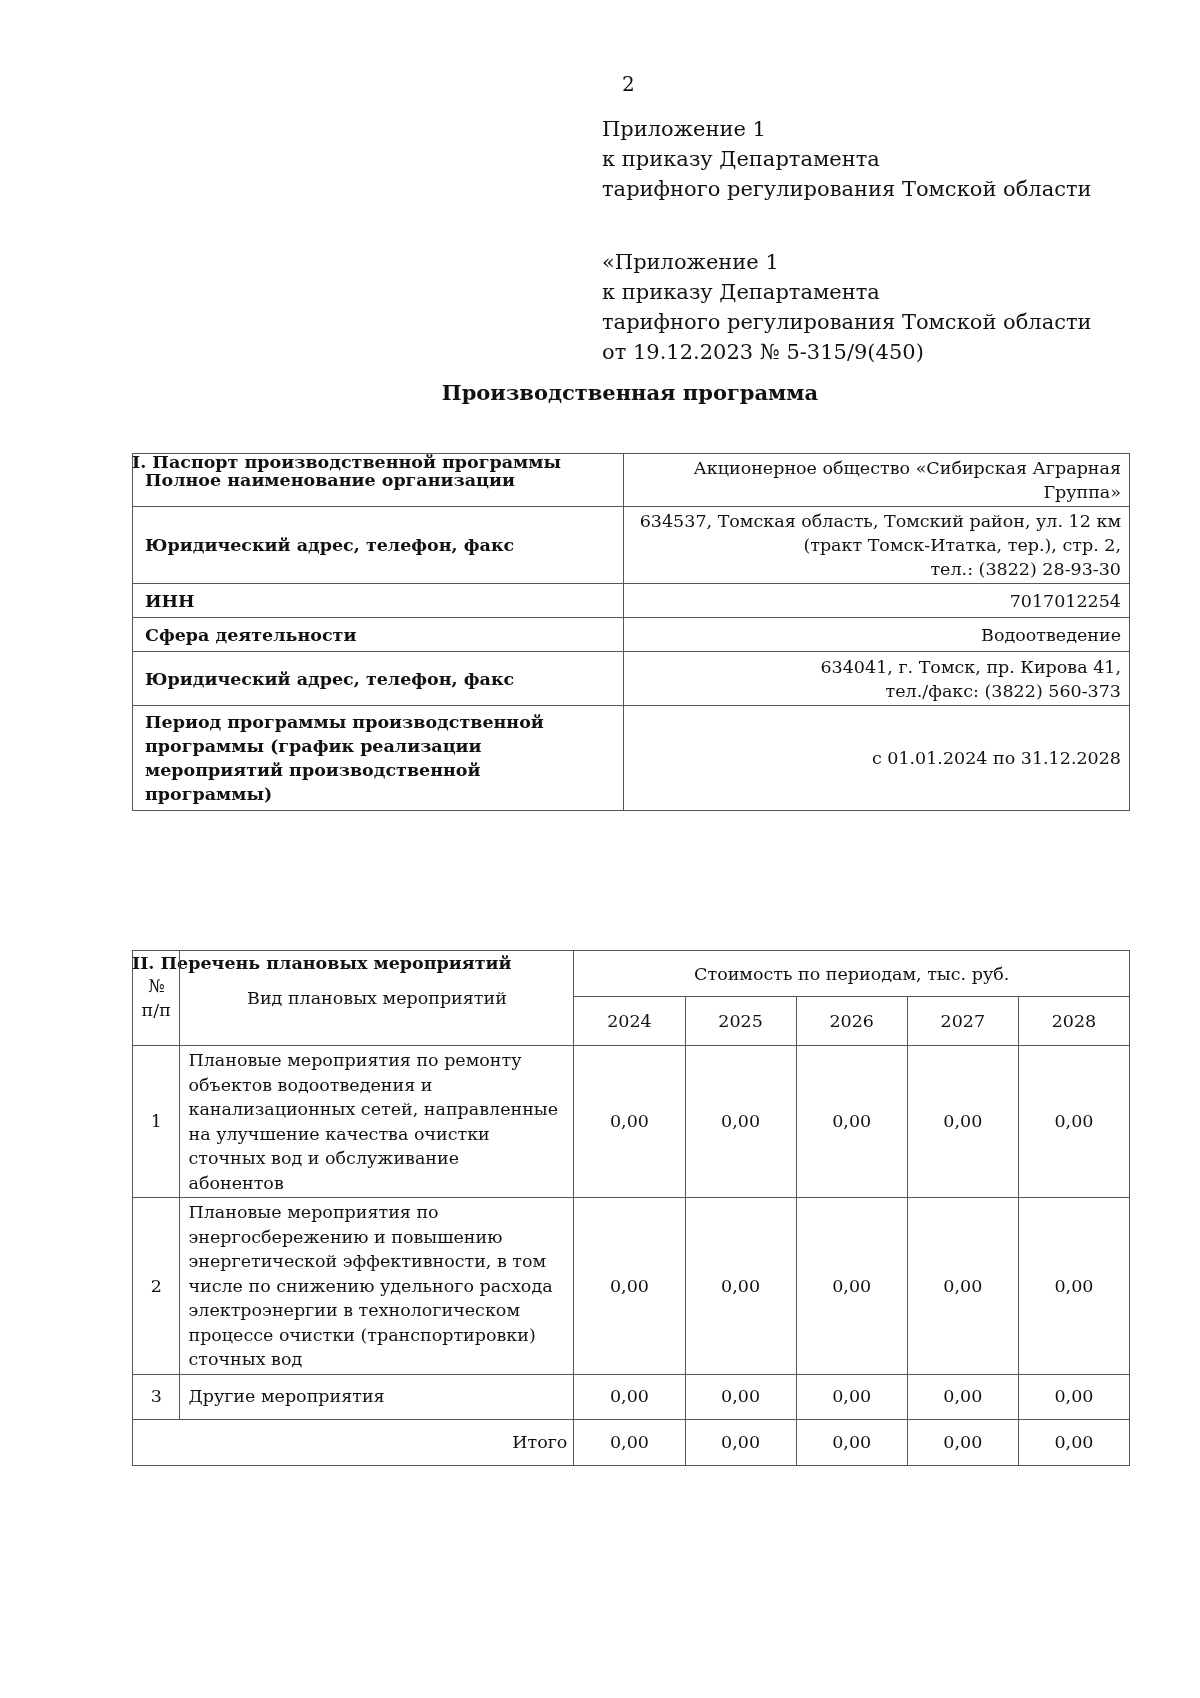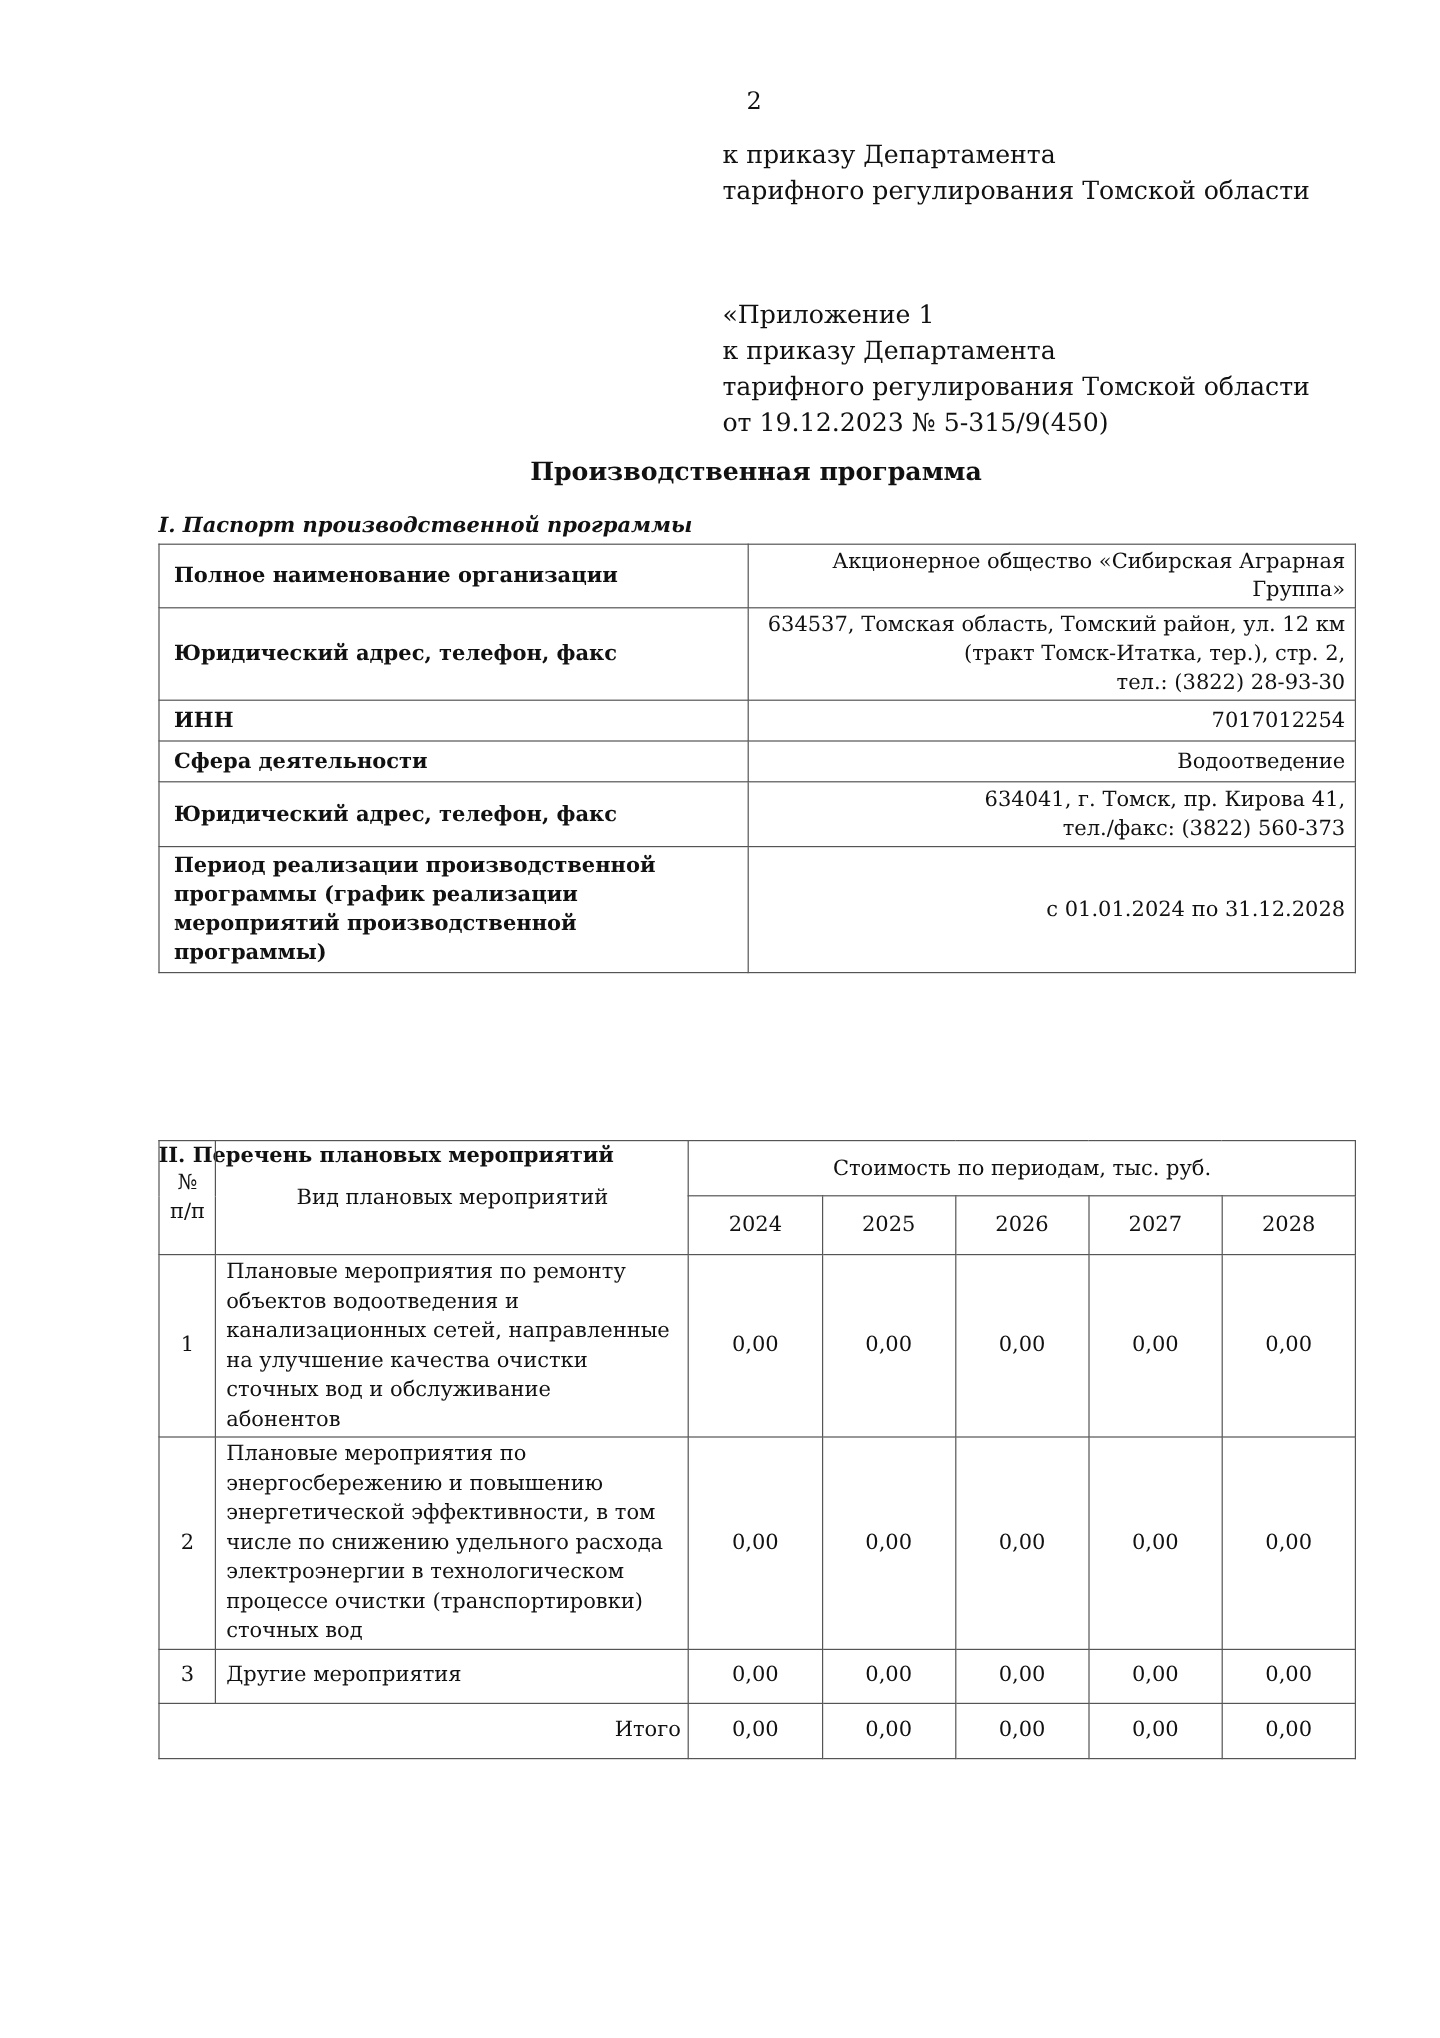--- a/index.html
+++ b/index.html
@@ -4,21 +4,21 @@
 <style>
   html, body { margin: 0; padding: 0; background: #ffffff; }
   body { width: 1200px; height: 1698px; position: relative; font-family: "DejaVu Serif", "Liberation Serif", serif; color: #111; }
   .page-num { position: absolute; left: 622px; top: 72px; font-size: 20px; }
   .appendix { position: absolute; left: 602px; font-size: 21px; line-height: 30px; }
   .appendix div { white-space: nowrap; }
   #app1 { top: 114px; }
   #app2 { top: 247px; }
   .doc-title { position: absolute; left: 0; width: 1260px; top: 380px; text-align: center; font-size: 21px; font-weight: bold; }
   .section-title { position: absolute; left: 132px; font-size: 17.5px; font-weight: bold; }
-  #sec1 { top: 428px; font-style: italic; }
+  #sec1 { top: 452px; }
   #sec2 { top: 921px; margin-top: 32px; }
   table { border-collapse: collapse; position: absolute; font-size: 17.5px; }
   td, th { border: 1.5px solid #555; }
   #passport { left: 132px; top: 453px; width: 998px; padding-left: 44px; }
   #passport td.k { width: 466px; font-weight: bold; text-align: left; padding: 4px 12px; line-height: 24px; }
   #passport td.v { text-align: right; padding: 2px 8px; line-height: 24px; }
   #measures { left: 132px; top: 950px; width: 998px; }
   #measures th { font-weight: normal; padding: 4px 6px; line-height: 24px; }
   #measures td { padding: 2px 6px; line-height: 24.5px; }
   #measures td.num { text-align: center; width: 34px; }
@@ -27,20 +27,21 @@
   #measures td.total { text-align: right; }
   #measures tr.head2 th { height: 40px; }
   #measures tr.r3 td, #measures tr.tot td { height: 40px; }
 </style>
 </head>
 <body>
 
 <div class="page-num">2</div>
 
 <div class="appendix" id="app1">
+  <div>Приложение 1</div>
   <div>к приказу Департамента</div>
   <div>тарифного регулирования Томской области</div>
 </div>
 
 <div class="appendix" id="app2">
   <div>«Приложение 1</div>
   <div>к приказу Департамента</div>
   <div>тарифного регулирования Томской области</div>
   <div>от 19.12.2023 № 5-315/9(450)</div>
 </div>
@@ -65,21 +66,21 @@
   </tr>
   <tr style="height:34px">
     <td class="k">Сфера деятельности</td>
     <td class="v">Водоотведение</td>
   </tr>
   <tr style="height:54px">
     <td class="k">Юридический адрес, телефон, факс</td>
     <td class="v"><span>634041, г. Томск, пр. Кирова 41,</span><br><span>тел./факс: (3822) 560-373</span></td>
   </tr>
   <tr style="height:104px">
-    <td class="k"><span>Период реализации производственной</span><br><span>программы (график реализации</span><br><span>мероприятий производственной</span><br><span>программы)</span></td>
+    <td class="k"><span>Период программы производственной</span><br><span>программы (график реализации</span><br><span>мероприятий производственной</span><br><span>программы)</span></td>
     <td class="v">с 01.01.2024 по 31.12.2028</td>
   </tr>
 </tbody>
   </table>
 
 <div class="section-title" id="sec2">II. Перечень плановых мероприятий</div>
 
 <table id="measures">
   <tbody>
       <tr style="height:46px">

